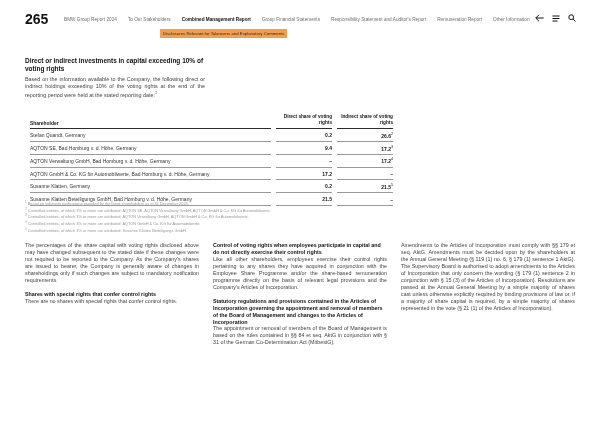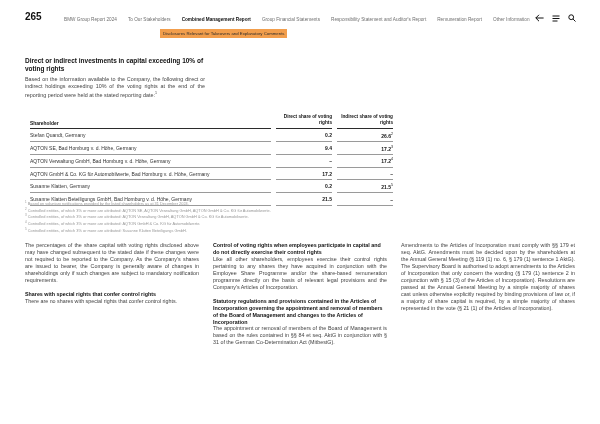--- a/index.html
+++ b/index.html
@@ -1,20 +1,20 @@
 <!DOCTYPE html>
 <html><head>
 <meta charset="utf-8">
 <style>
   * { margin:0; padding:0; box-sizing:border-box; }
   html,body { background:#ffffff; }
   body { font-family:"Liberation Sans", sans-serif; width:600px; height:424px; position:relative; overflow:hidden; color:#3c3c3c; }
 
   
-  .page-number { position:absolute; left:25px; top:11px; font-size:10px; font-weight:700; color:#111; }
+  .page-number { position:absolute; left:25px; top:11px; font-size:14px; font-weight:700; color:#111; }
   .top-nav { position:absolute; left:64px; top:17px; display:flex; gap:11px; font-size:4.7px; color:#6e6e6e; white-space:nowrap; }
   .top-nav .nav-item { cursor:pointer; }
   .top-nav .report-title { color:#6e6e6e; }
   .top-nav .nav-item.active { color:#111; font-weight:700; }
   .subnav { position:absolute; left:160px; top:29px; background:#F29E4C; color:#2b2b2b; font-size:4.3px; padding:1.5px 3px 2px 3px; white-space:nowrap; cursor:pointer; }
   .header-icons { position:absolute; right:24px; top:14px; display:flex; gap:8px; align-items:center; }
   .header-icons svg { display:block; }
 
   
   .article-heading { position:absolute; left:25px; top:57px; width:180px; font-size:6.5px; line-height:8.2px; font-weight:700; color:#111; }

